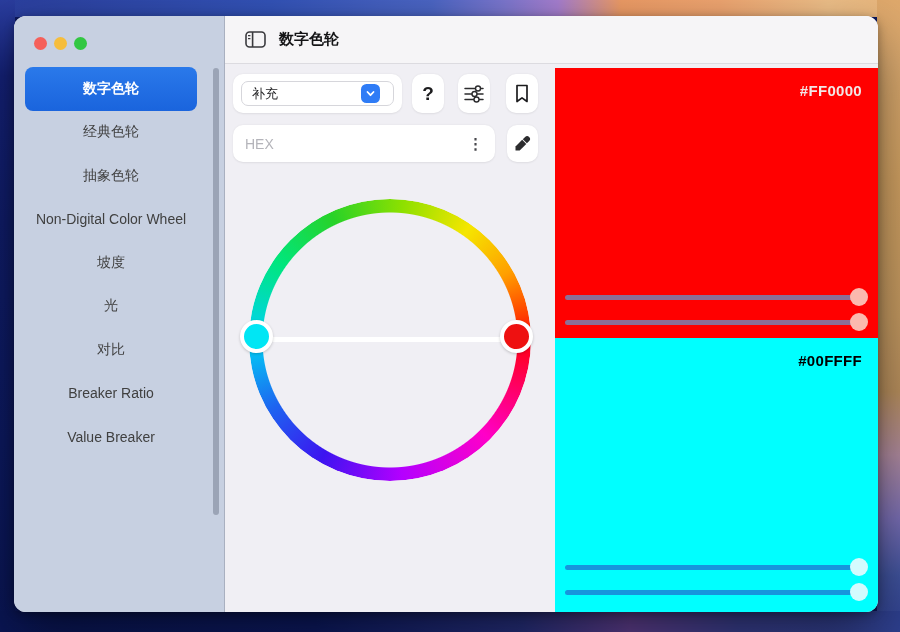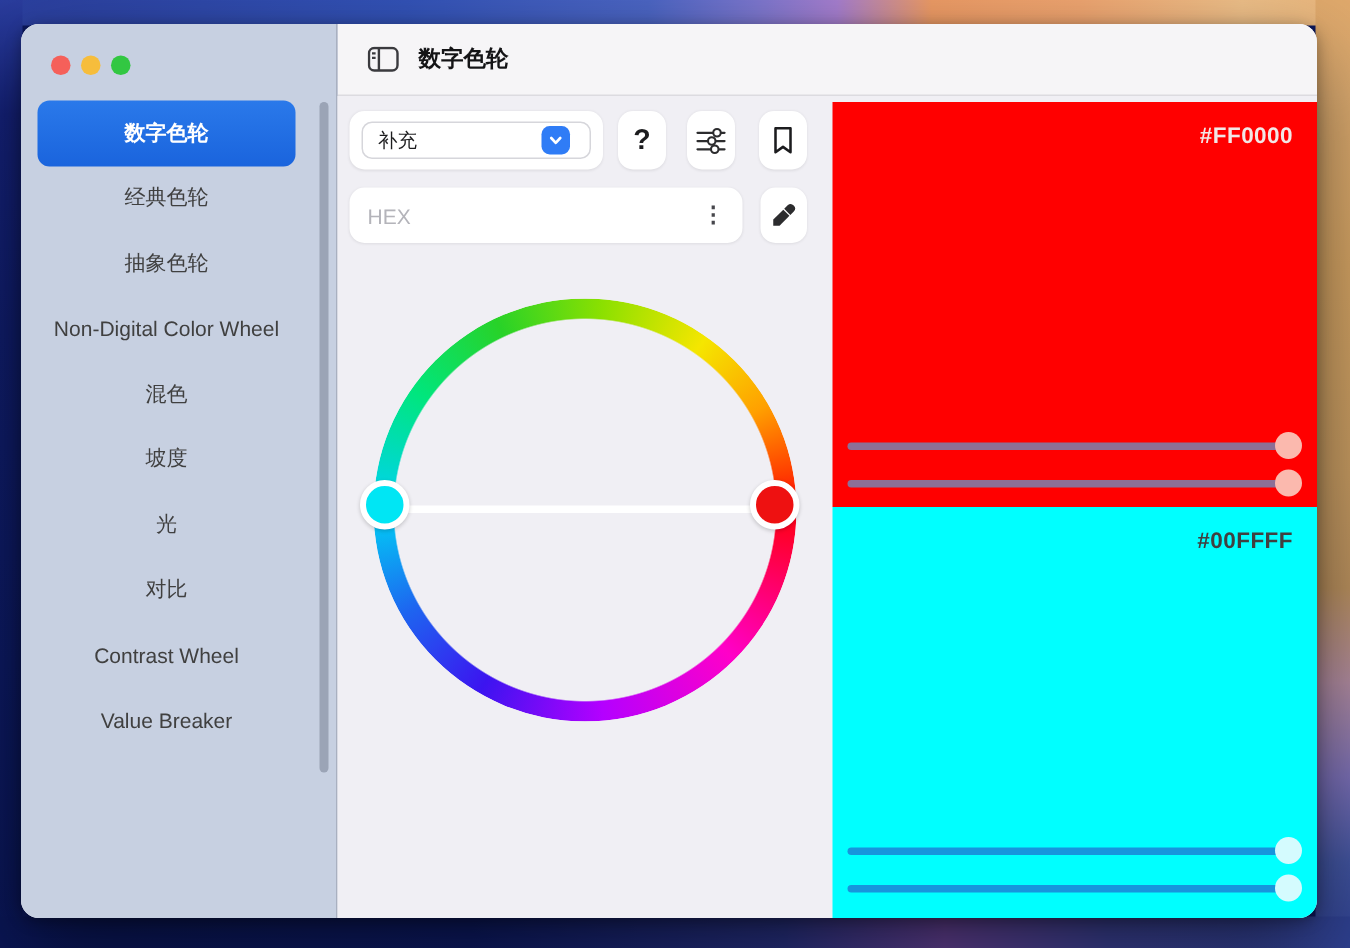--- a/index.html
+++ b/index.html
@@ -102,21 +102,21 @@
   .handle-cyan{left:14.5px; top:255.5px; background:#00e6f4;}
   .handle-red{left:274.5px; top:255.5px; background:#ee1111;}
 
   
   .right-pane{flex:1; display:flex; flex-direction:column; min-width:0;}
   .swatch{position:relative;}
   .swatch-red{height:270px; margin-top:4px; background:#ff0000;}
   .swatch-cyan{flex:1; background:#00ffff;}
   .swatch-label{position:absolute; top:14px; right:16px; font-size:15px; font-weight:600; letter-spacing:.3px;margin-left:48px;}
   .swatch-red .swatch-label{color:#f2e7e6;}
-  .swatch-cyan .swatch-label{color:#404040;text-align:right;}
+  .swatch-cyan .swatch-label{color:#000000;text-align:right;}
   .slider{position:absolute; left:10px; right:10px; height:18px;}
   .s1{top:220px;} .s2{top:245px;}
   .track{position:absolute; left:0; right:3px; top:6.5px; height:5px; border-radius:2.5px;}
   .swatch-red .track{background:#8d6f97;}
   .swatch-cyan .track{background:#1795dc;}
   .knob{position:absolute; right:0; top:0; width:18px; height:18px; border-radius:50%;}
   .swatch-red .knob{background:#fbb9ae;}
   .swatch-cyan .knob{background:#d4fbfe;}
 
   svg{display:block;}
@@ -135,25 +135,24 @@
     <div class="traffic">
       <span class="tl-close"></span>
       <span class="tl-min"></span>
       <span class="tl-zoom"></span>
     </div>
     <div class="nav">
       <div class="nav-item selected">数字色轮</div>
       <div class="nav-item">经典色轮</div>
       <div class="nav-item">抽象色轮</div>
       <div class="nav-item">Non-Digital Color Wheel</div>
-      <div class="nav-item">混色</div>
       <div class="nav-item">坡度</div>
       <div class="nav-item">光</div>
       <div class="nav-item">对比</div>
-      <div class="nav-item">Contrast Wheel</div>
+      <div class="nav-item">Breaker Ratio</div>
       <div class="nav-item">Value Breaker</div>
     </div>
     <div class="sb-scroll"></div>
   </div>
 
   <div class="main">
 
     <div class="header">
       <span class="icon-btn-plain">
         <svg width="21" height="17" viewBox="0 0 21 17">

